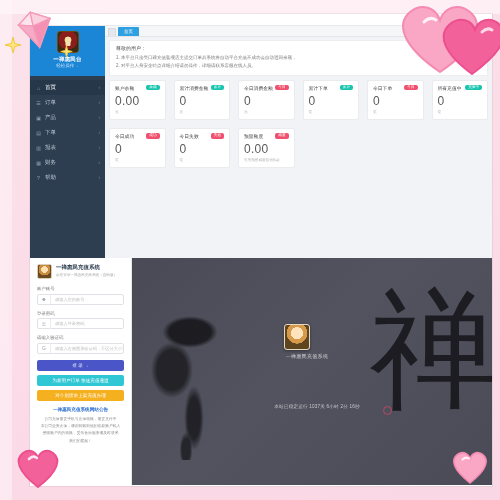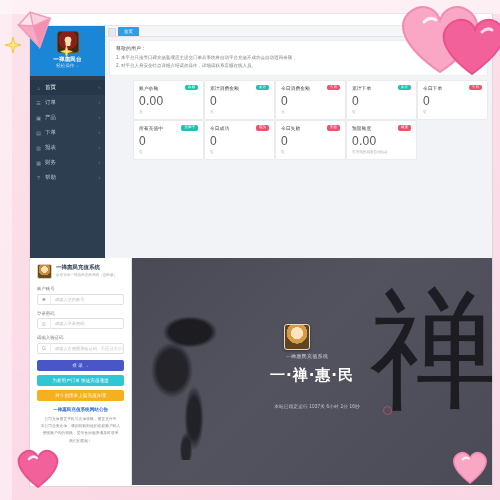--- a/index.html
+++ b/index.html
@@ -114,23 +114,22 @@
   .notice {
     background:#fff; margin: 3px 4px 0 4px; padding: 4px 6px;
     border:1px solid #eceef1;
   }
   .notice-title { font-size:5px; color:#555; margin-bottom:2.5px;}
   .notice-line  { font-size:4.5px; color:#7a7a7a; line-height:1.9; white-space:nowrap; overflow:hidden;}
 
   .cards {
     padding: 4px 4px 0 4px;
     display:grid;
-    grid-template-columns: repeat(5, 1fr);
-    gap: 0;
-    margin-left: 24px;
+    grid-template-columns: repeat(6, 1fr);
+    gap: 8px;
   }
   .card {
     background:#fff; border:1px solid #e9ebee;
     border-radius:2px; padding:4px 5px 5px;
     min-height:40px;
   }
   .card-head { display:flex; align-items:center; justify-content:space-between; margin-bottom:4px;}
   .card-title { font-size:4.8px; color:#444; }
   .badge {
     font-size:3.6px; color:#fff; padding:1px 3px; border-radius:2px;
@@ -437,21 +436,20 @@
         <div class="announce-p">警惕账户内的转账，受等售后服务请及时联系</div>
         <div class="announce-p">我们的客服！</div>
       </div>
     </div>
 
     <div class="promo">
       <div class="ink-blob"></div>
       <div class="big-glyph">禅</div>
       <div class="promo-avatar"></div>
       <div class="promo-sysname">一禅惠民充值系统</div>
-      <div class="promo-brand">一·禅·惠·民</div>
       <div class="promo-foot">本站已稳定运行 1037天 6小时 2分 16秒</div>
       <div class="promo-ring"></div>
     </div>
   </div>
 </div>
 
 <div class="deco d-diamond">
   <svg width="56" height="56" viewBox="0 0 56 56">
     <g transform="rotate(-12 28 28)">
       <polygon points="14,20 28,10 46,20 30,46" fill="#fbc6d6" stroke="#f29ab8" stroke-width="1.6"></polygon>

